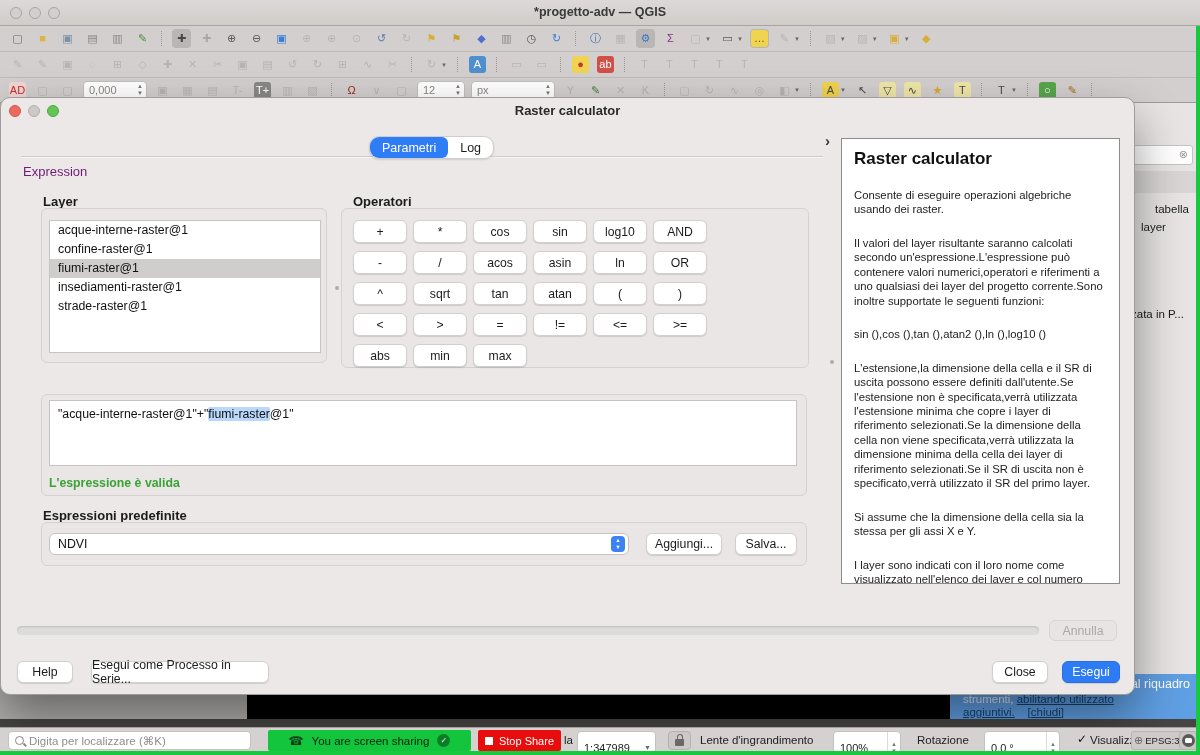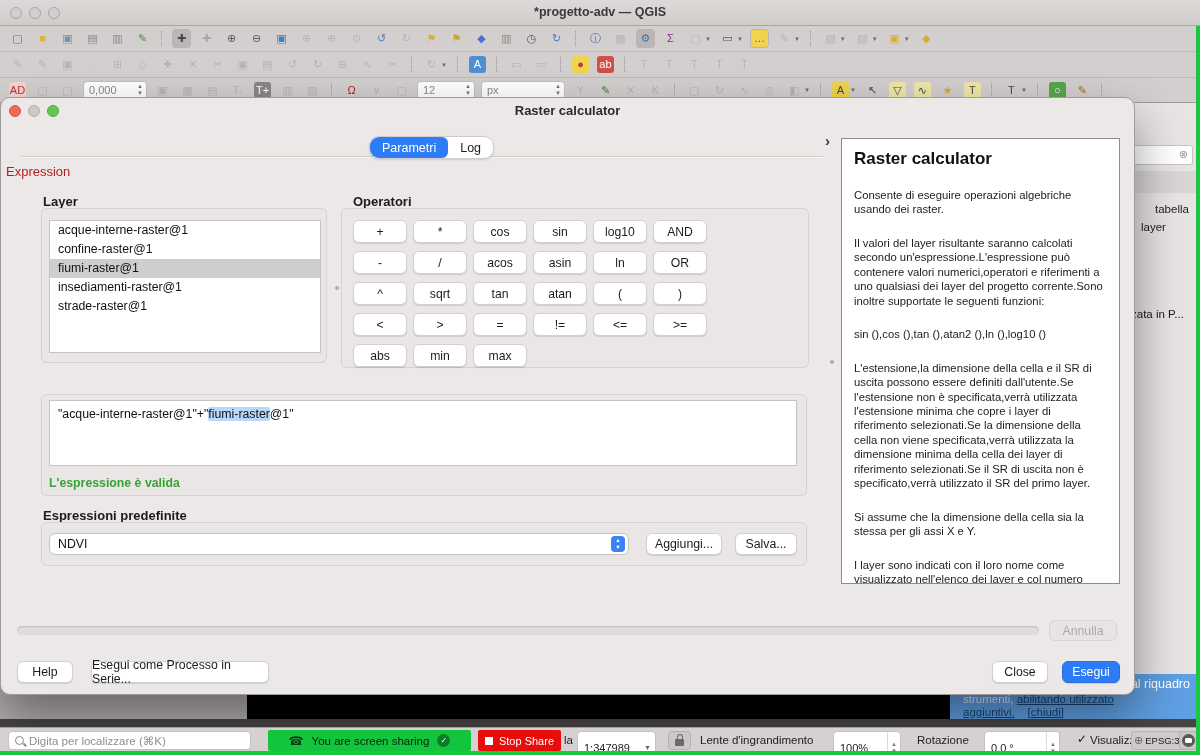--- a/index.html
+++ b/index.html
@@ -54,21 +54,21 @@
   .dl.y{background:#cbc8c6;border:1px solid #b2afad;}
   .dl.g{background:#62c554;border:1px solid #4daa42;}
   .dtitle{position:absolute;left:0;right:0;top:5px;text-align:center;font-weight:bold;font-size:13px;color:#2b2b2b;}
 
   .groove{position:absolute;left:20px;top:58px;width:802px;border-top:1px solid #cfccca;border-bottom:1px solid #f6f4f3;}
   .tabs{position:absolute;left:368px;top:38px;height:21px;display:flex;background:#fff;border:1px solid #d0cdcc;border-radius:10px;overflow:hidden;box-shadow:0 1px 2px rgba(0,0,0,.12);}
   .tab{padding:0 12px;display:flex;align-items:center;font-size:12.5px;color:#1c1c1c;}
   .tab.active{background:#2f7cf7;color:#fff;border-radius:6px;}
   .help-chevron{position:absolute;left:824px;top:34px;font-size:15px;font-weight:bold;color:#3a3a3a;}
 
-  .expr-heading{position:absolute;left:5px;top:66px;font-size:13px;color:#b91c1c;}
+  .expr-heading{position:absolute;left:22px;top:66px;font-size:13px;color:#701a75;}
 
   .grplabel{position:absolute;font-weight:bold;font-size:13px;color:#1b1b1b;}
   .grpbox{position:absolute;border:1px solid #d5d2d1;border-radius:6px;background:#e9e6e5;box-sizing:border-box;}
 
   .layerlist{position:absolute;left:48px;top:122px;width:272px;height:133px;background:#fff;border:1px solid #c6c3c2;box-sizing:border-box;overflow:hidden;}
   .layer-item{height:19px;line-height:19px;padding-left:8px;font-size:12.3px;color:#111;white-space:nowrap;}
   .layer-item.sel{background:#d0cecd;}
 
   .opsgrid{position:absolute;left:352px;top:122px;display:grid;grid-template-columns:repeat(6,54px);column-gap:6px;row-gap:8px;}
   .opbtn{height:21px;background:#fff;border:1px solid #d2cfce;border-radius:6px;box-shadow:0 1px 1px rgba(0,0,0,.12);display:flex;align-items:center;justify-content:center;font-size:12.2px;color:#1c1c1c;}
@@ -374,21 +374,21 @@
       <i class="tbsep"></i>
       <span class="slot">
         <span class="tbi" style="color: rgb(163, 38, 28);">Ω</span>
       </span>
       <span class="slot">
         <span class="tbi dis" style="color: rgb(138, 136, 134);">∨</span>
       </span>
       <span class="slot">
         <span class="tbi dis" style="color: rgb(138, 136, 134);">▢</span>
       </span>
-      <span class="tbox" style="width: 58px;">
+      <span class="tbox" style="width: 48px;">
         <span class="tval">12</span>
         <span class="tstep">
           <span>▲</span>
           <span>▼</span>
         </span>
       </span>
       <span class="tbox" style="width: 84px;">
         <span class="tval">px</span>
         <span class="tstep">
           <span>▲</span>

